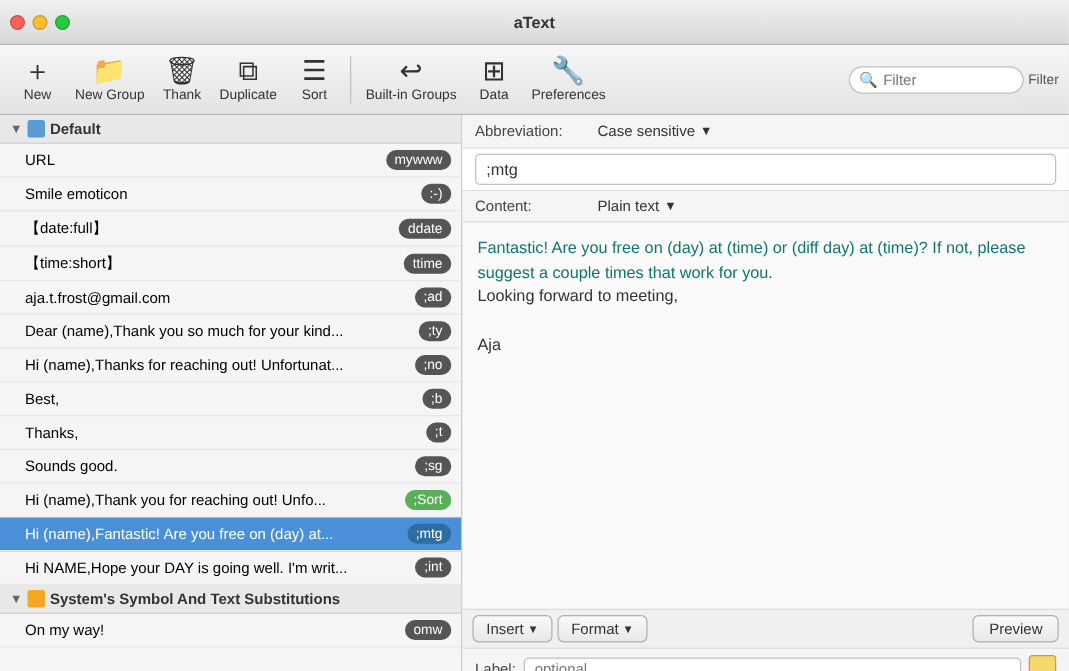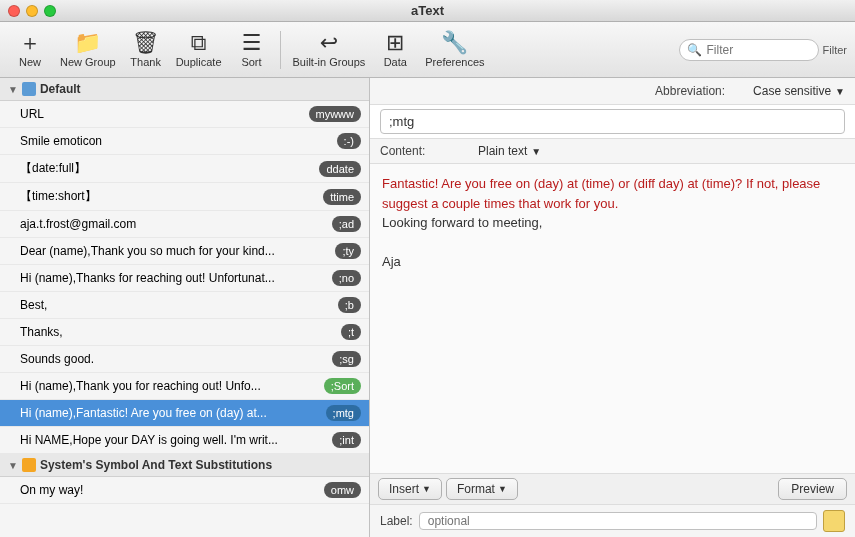--- a/index.html
+++ b/index.html
@@ -8,21 +8,21 @@
       font-size: 13px;
       background: #ececec;
       width: 855px;
       height: 537px;
       overflow: hidden;
     }
 
     
     .title-bar {
       background: linear-gradient(to bottom, #f0f0f0, #d8d8d8);
-      height: 22px;
+      height: 36px;
       display: flex;
       align-items: center;
       justify-content: center;
       border-bottom: 1px solid #b0b0b0;
       position: relative;
     }
     .title-bar-buttons {
       position: absolute;
       left: 8px;
       display: flex;
@@ -176,21 +176,20 @@
     }
 
     
     .detail-row {
       display: flex;
       align-items: center;
       padding: 6px 10px;
       border-bottom: 1px solid #ddd;
       background: #f5f5f5;
       gap: 8px;
-      justify-content: flex-end;
     }
     .detail-label {
       font-size: 12px;
       color: #444;
       min-width: 90px;
     }
     .detail-select {
       display: flex;
       align-items: center;
       gap: 4px;
@@ -218,21 +217,21 @@
     }
     .content-text-area {
       flex: 1;
       padding: 10px 12px;
       overflow-y: auto;
       font-size: 13px;
       color: #333;
       line-height: 1.5;
     }
     .content-text-area .highlight {
-      color: #b91c1c;
+      color: #0f766e;
     }
 
     
     .bottom-toolbar {
       display: flex;
       align-items: center;
       padding: 4px 8px;
       border-top: 1px solid #ddd;
       background: #f0f0f0;
       gap: 4px;

